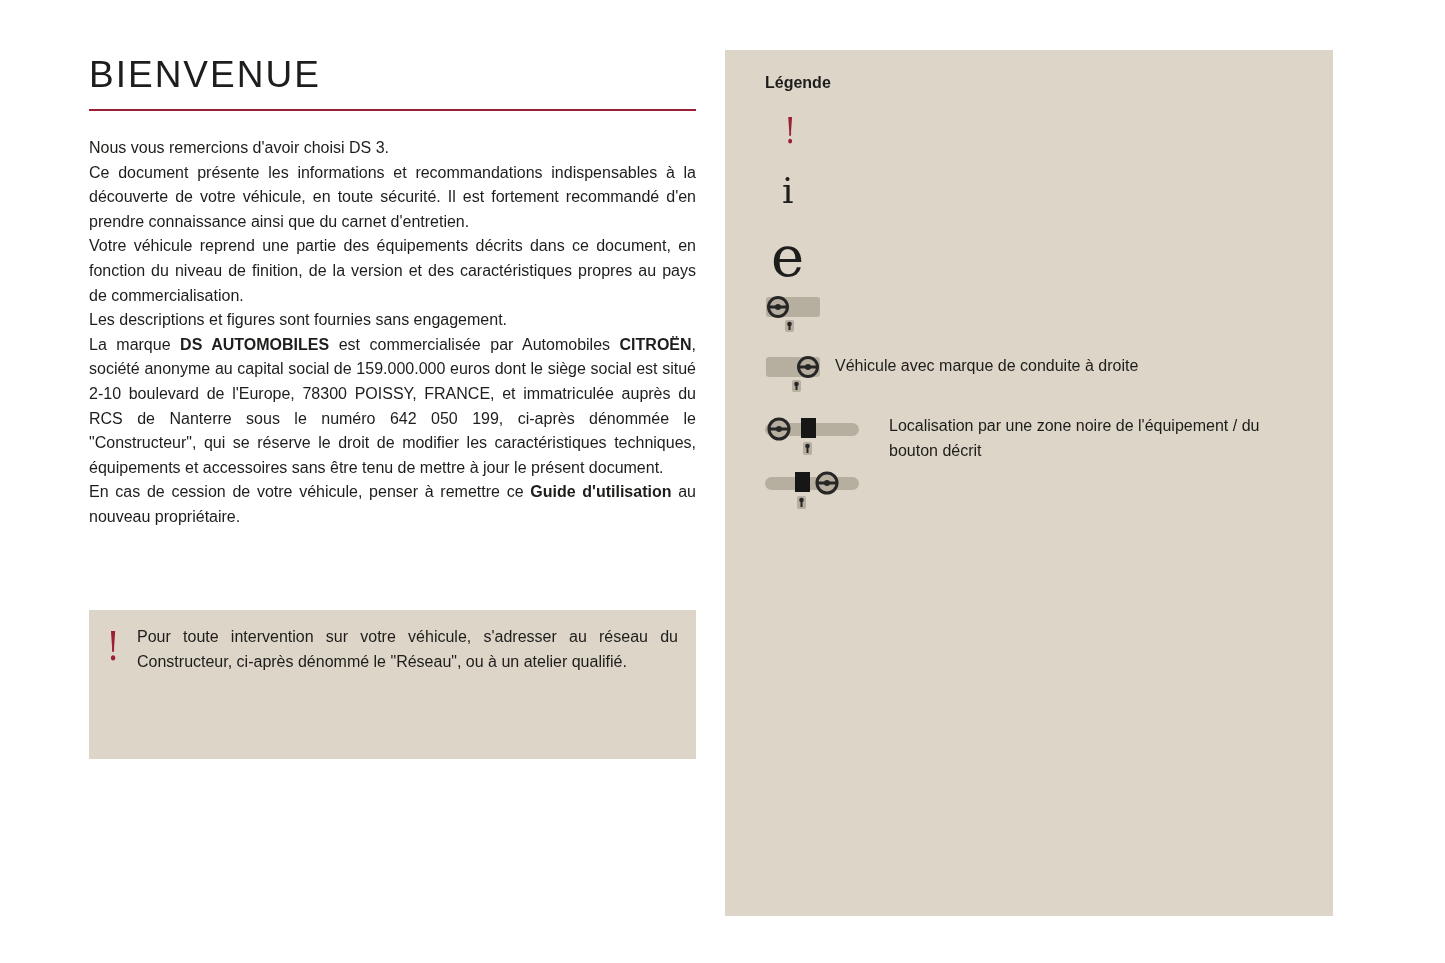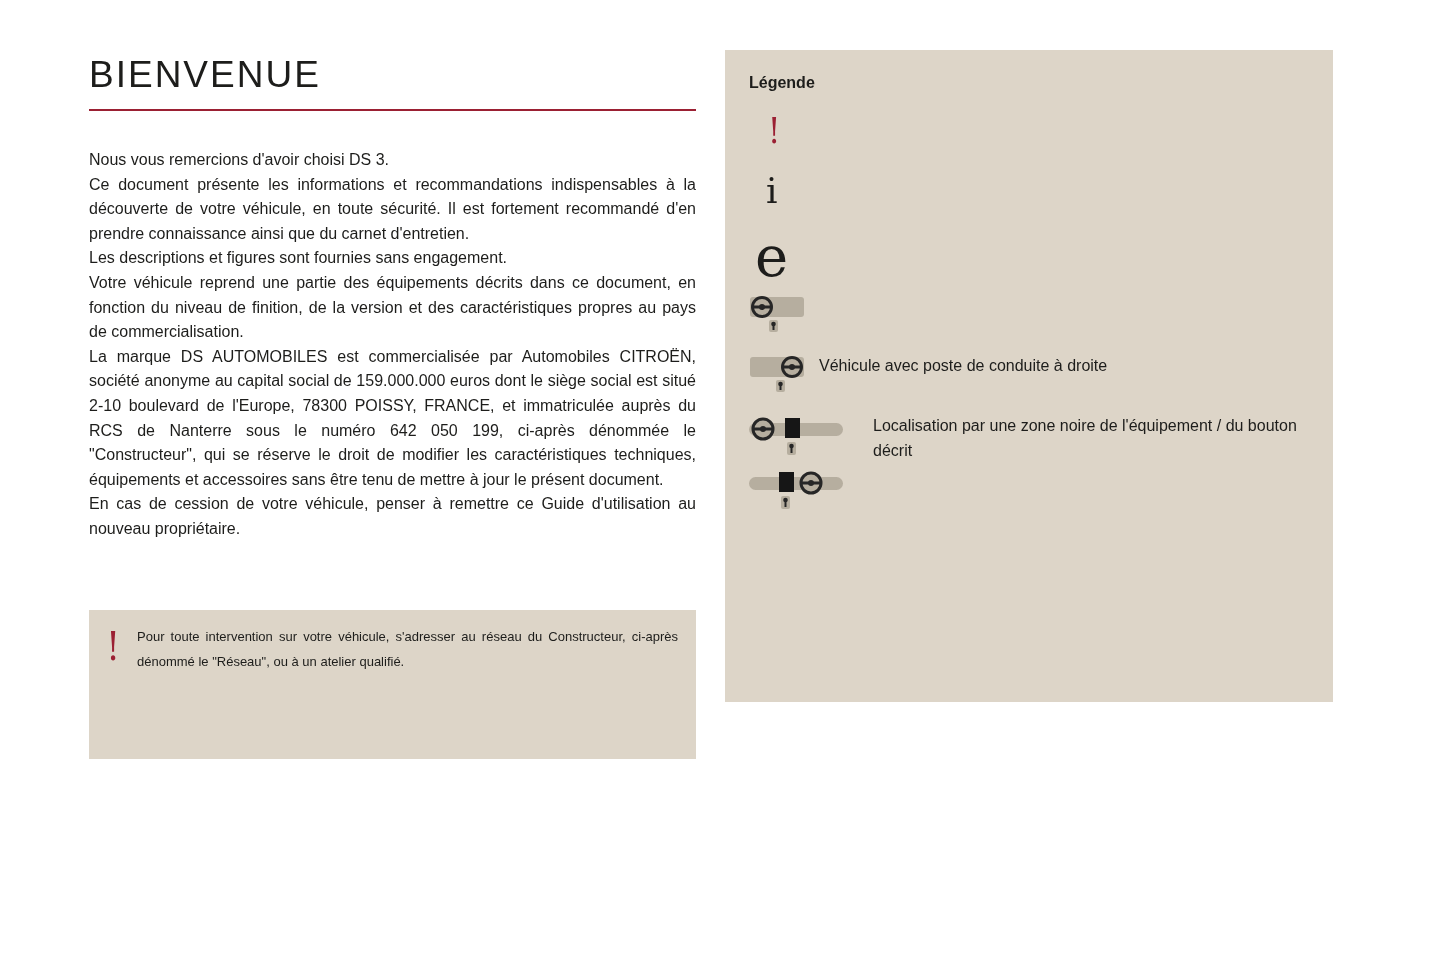--- a/index.html
+++ b/index.html
@@ -15,48 +15,48 @@
   .title-block{position:absolute;left:89px;top:54px;width:607px;}
   .page-title{
     margin:0;font-size:37px;font-weight:400;letter-spacing:2px;
     color:var(--text,#1d1d1b);
   }
   .title-rule{
     height:0;border:none;border-top:2px solid var(--accent-red,#9b2033);
     margin:13px 0 0 0;width:607px;
   }
   .body-text{
-    position:absolute;left:89px;top:136px;width:607px;margin-top:12px;
+    position:absolute;left:89px;top:136px;width:607px;
   }
   .body-text p{
     margin:0;font-size:16px;line-height:24.6px;text-align:justify;
   }
-  .body-text b{font-weight:400;}
+  .body-text b{font-weight:700;}
 
   .warning-box{
     position:absolute;left:89px;top:610px;width:607px;height:149px;
     background:var(--panel-bg,#ddd5c8);box-sizing:border-box;
     padding:14px 18px 14px 0;display:flex;align-items:flex-start;
   }
   .warn-glyph{
     flex:0 0 48px;text-align:center;
     font-family:"DejaVu Serif", serif;
     font-size:40px;line-height:44px;font-weight:400;
     color:var(--accent-red,#9b2033);
     transform:scaleX(0.85);
   }
   .warning-box p{
-    margin:0;flex:1;font-size:13px;line-height:25px;text-align:justify;
+    margin:0;flex:1;font-size:16px;line-height:25px;text-align:justify;
   }
 
   
   .legend-panel{
-    position:absolute;left:725px;top:50px;width:608px;height:652px;
+    position:absolute;left:725px;top:50px;width:608px;height:866px;
     background:var(--panel-bg,#ddd5c8);box-sizing:border-box;
-    padding:24px 24px;
+    padding:24px 40px;
   }
   .legend-title{
     margin:0 0 20px 0;font-size:16px;font-weight:700;
   }
   .legend-row{
     display:flex;align-items:flex-start;min-height:60px;margin:0;
   }
   .legend-icon-cell{
     flex:0 0 70px;display:flex;justify-content:flex-start;align-items:flex-start;
   }
@@ -83,22 +83,22 @@
 <div class="page">
 
   <div class="title-block">
     <h1 class="page-title">BIENVENUE</h1>
     <div class="title-rule"></div>
   </div>
 
   <div class="body-text">
     <p>Nous vous remercions d'avoir choisi DS 3.</p>
     <p>Ce document présente les informations et recommandations indispensables à la découverte de votre véhicule, en toute sécurité. Il est fortement recommandé d'en prendre connaissance ainsi que du carnet d'entretien.</p>
+    <p>Votre véhicule reprend une partie des équipements décrits dans ce document, en fonction du niveau de finition, de la version et des caractéristiques propres au pays de commercialisation.</p>
     <p>Les descriptions et figures sont fournies sans engagement.</p>
-    <p>Votre véhicule reprend une partie des équipements décrits dans ce document, en fonction du niveau de finition, de la version et des caractéristiques propres au pays de commercialisation.</p>
     <p><span>La marque </span><b>DS AUTOMOBILES</b><span> est commercialisée par Automobiles </span><b>CITROËN</b><span>, société anonyme au capital social de 159.000.000 euros dont le siège social est situé 2-10 boulevard de l'Europe, 78300 POISSY, FRANCE, et immatriculée auprès du RCS de Nanterre sous le numéro 642 050 199, ci-après dénommée le "Constructeur", qui se réserve le droit de modifier les caractéristiques techniques, équipements et accessoires sans être tenu de mettre à jour le présent document.</span></p>
     <p><span>En cas de cession de votre véhicule, penser à remettre ce </span><b>Guide d'utilisation</b><span> au nouveau propriétaire.</span></p>
   </div>
 
   <div class="warning-box">
     <span class="warn-glyph">!</span>
     <p>Pour toute intervention sur votre véhicule, s'adresser au réseau du Constructeur, ci-après dénommé le "Réseau", ou à un atelier qualifié.</p>
   </div>
 
   <aside class="legend-panel">
@@ -141,21 +141,21 @@
         <svg class="veh-icon" width="56" height="40" viewBox="0 0 56 40">
           <rect x="1" y="3" width="54" height="20" rx="3" fill="#b6ae9f"></rect>
           <circle cx="43" cy="13" r="9.5" fill="#b6ae9f" stroke="#262626" stroke-width="3"></circle>
           <line x1="34" y1="13" x2="52" y2="13" stroke="#262626" stroke-width="3"></line>
           <circle cx="43" cy="13" r="3" fill="#262626"></circle>
           <rect x="27" y="26" width="9" height="12" rx="2" fill="#b6ae9f"></rect>
           <circle cx="31.5" cy="30" r="2.3" fill="#262626"></circle>
           <line x1="31.5" y1="30" x2="31.5" y2="36" stroke="#262626" stroke-width="2"></line>
         </svg>
       </div>
-      <div class="legend-label">Véhicule avec poste de conduite à droite</div>
+      <div class="legend-label">Véhicule avec marque de conduite à droite</div>
     </div>
 
     <div class="legend-row">
       <div class="legend-icon-cell wide stacked-icons">
         <svg class="veh-icon" width="100" height="46" viewBox="0 0 100 46">
           <rect x="0" y="9" width="94" height="13" rx="6.5" fill="#b6ae9f"></rect>
           <circle cx="14" cy="15" r="10" fill="#b6ae9f" stroke="#262626" stroke-width="3"></circle>
           <line x1="5" y1="15" x2="23" y2="15" stroke="#262626" stroke-width="3"></line>
           <circle cx="14" cy="15" r="3" fill="#262626"></circle>
           <rect x="36" y="4" width="15" height="20" fill="#161616"></rect>

